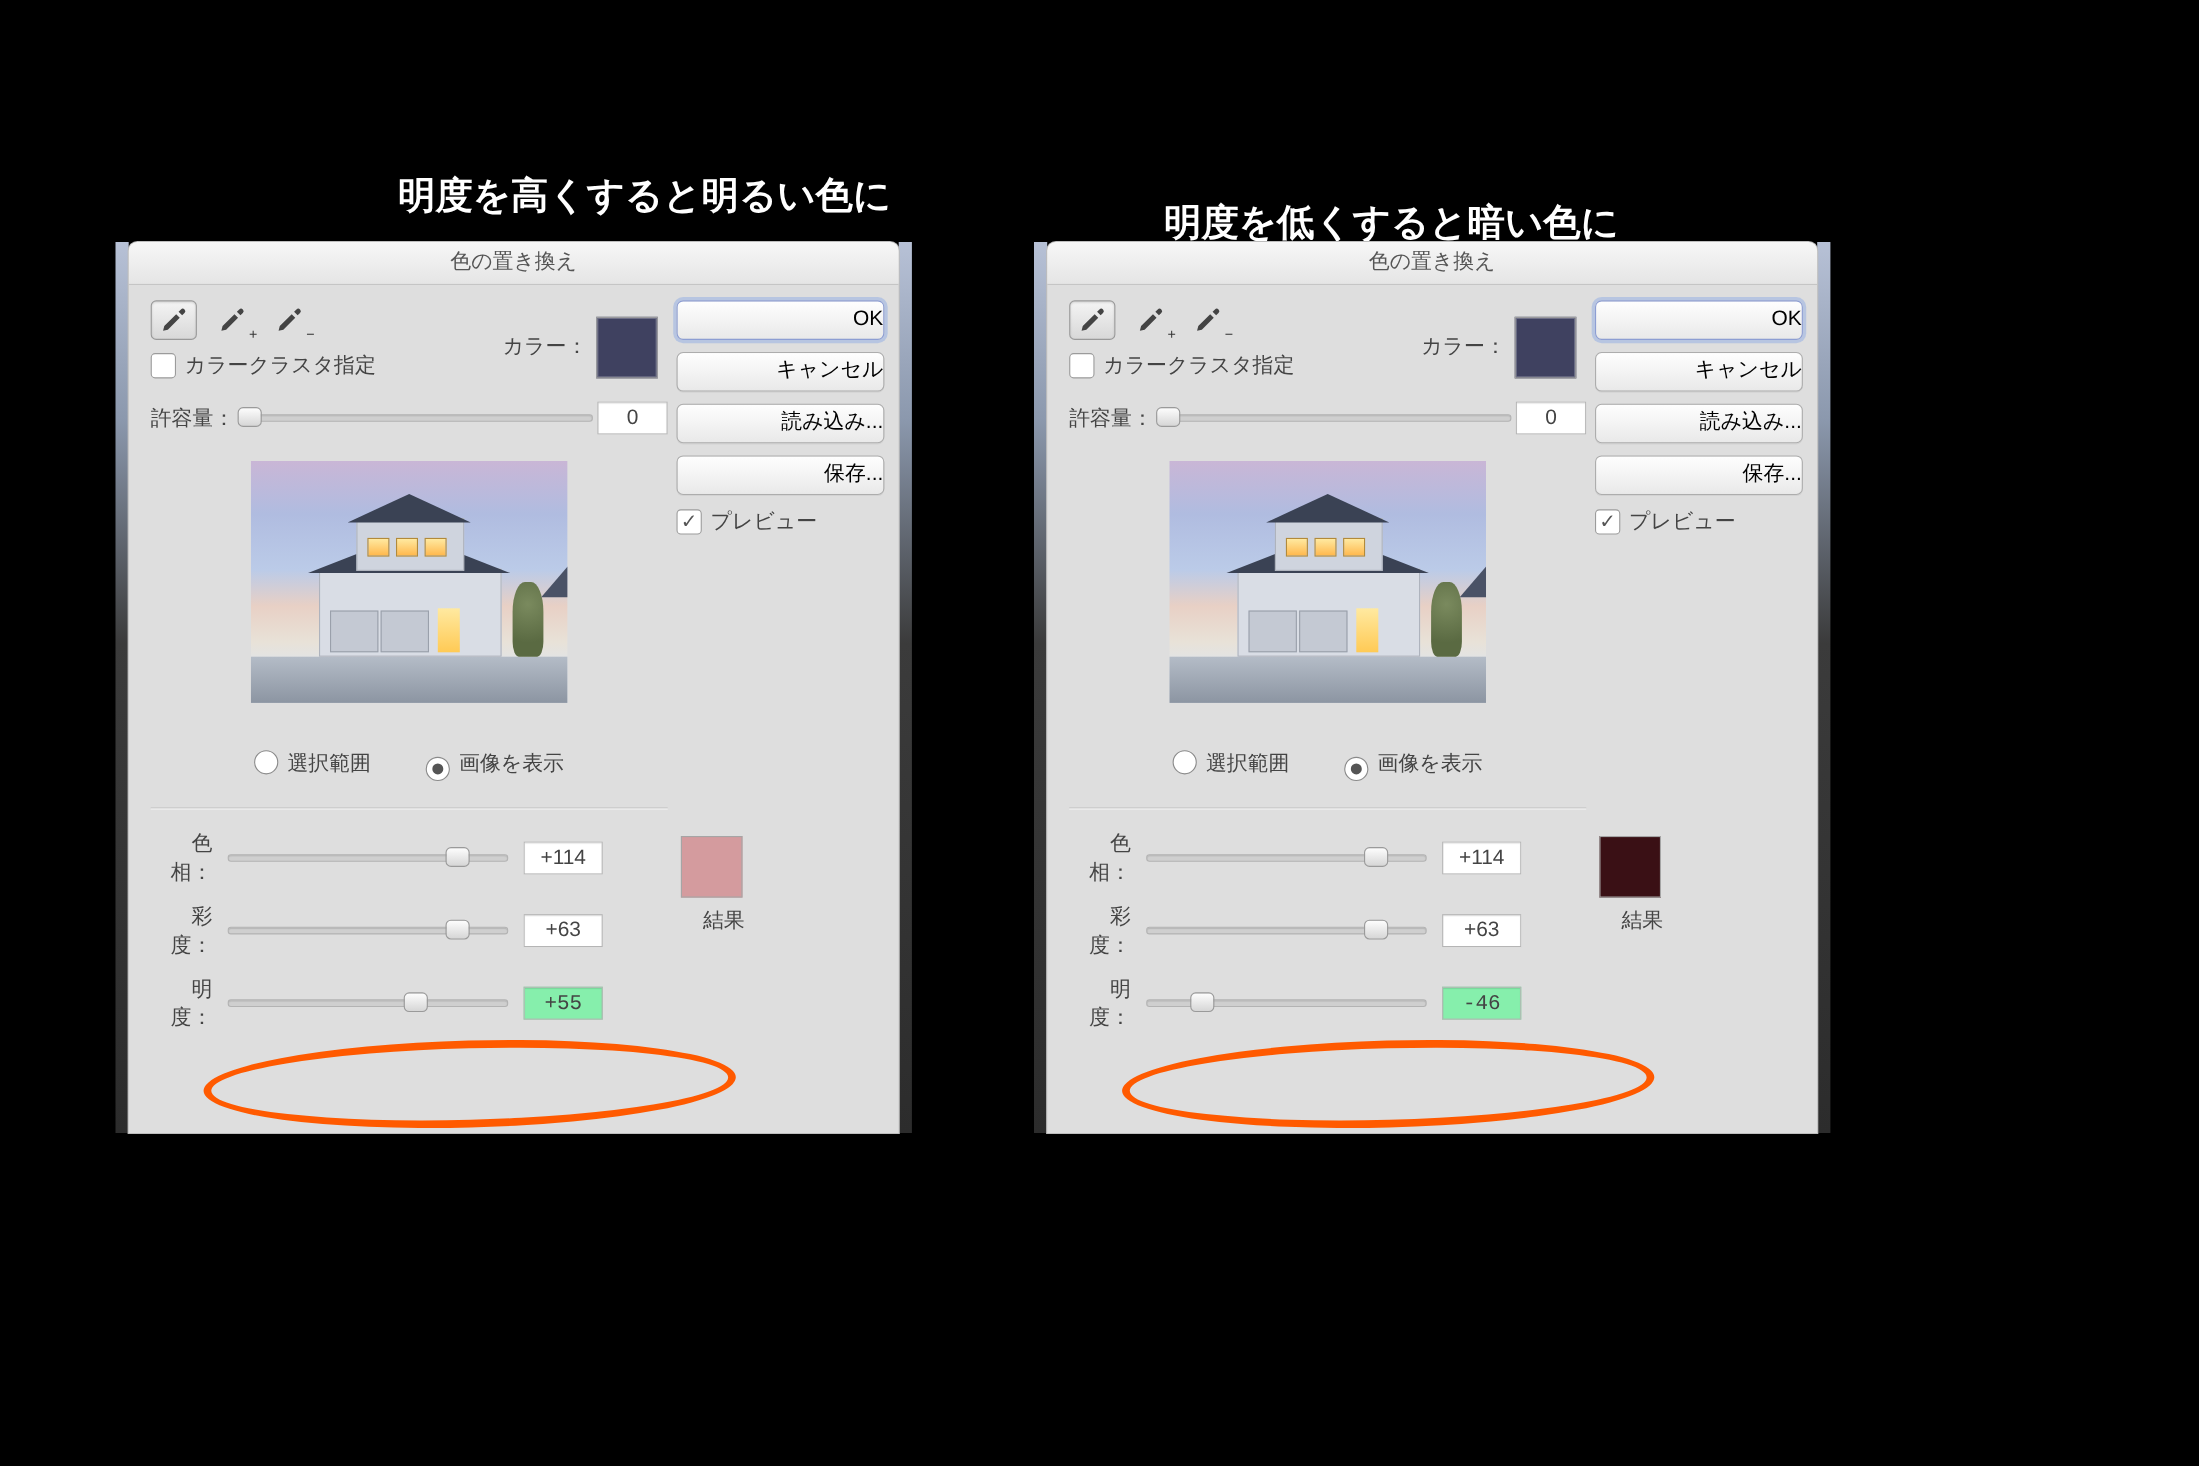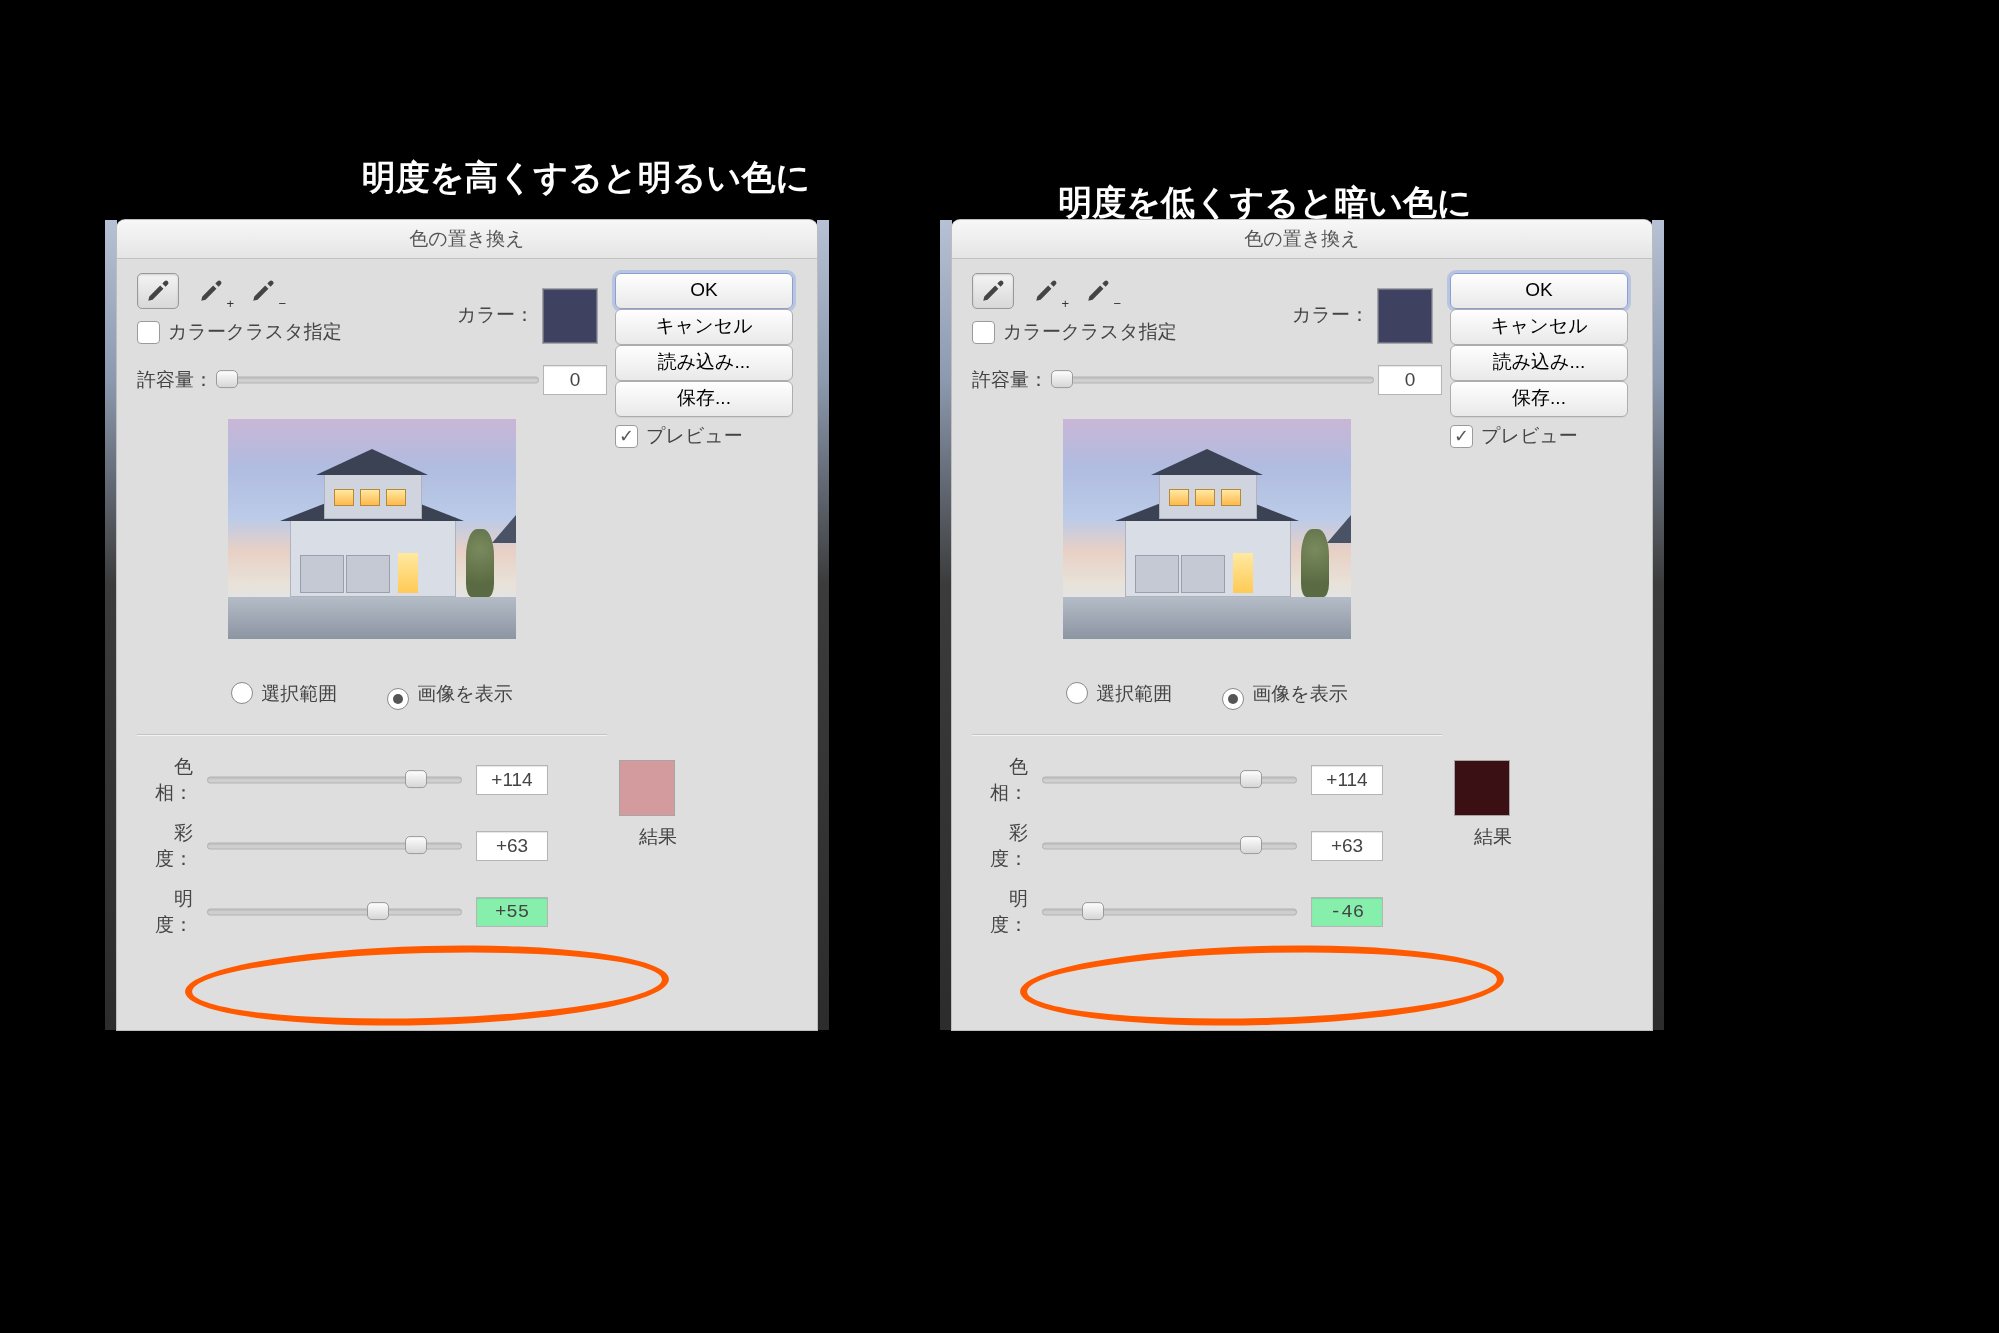--- a/index.html
+++ b/index.html
@@ -185,27 +185,29 @@
     width: 54px;
     height: 54px;
     border: 1px solid #a5a5a5;
     background: #3f4160;
     box-shadow: inset 0 0 0 1px rgba(255,255,255,.25);
   }
   .btn {
     display: block;
     width: 176px;
     height: 34px;
-    font-size: 19px;
-    text-align: center;
+    margin-bottom: 11px;
+    font-size: 19px;
+    text-align: right;
     line-height: 32px;
     border-radius: 6px;
     background: linear-gradient(#fefefe, #e9e9e9);
     border: 1px solid #adadad;
     box-shadow: 0 1px 0 rgba(0,0,0,.05);
+    padding-left: 11px;
   }
   .btn.primary {
     border: 1px solid #8d9ed3;
     box-shadow: 0 0 0 3px rgba(112,152,232,.35);
   }
   .preview-row {
     display: flex;
     align-items: center;
     gap: 8px;
     font-size: 19px;

